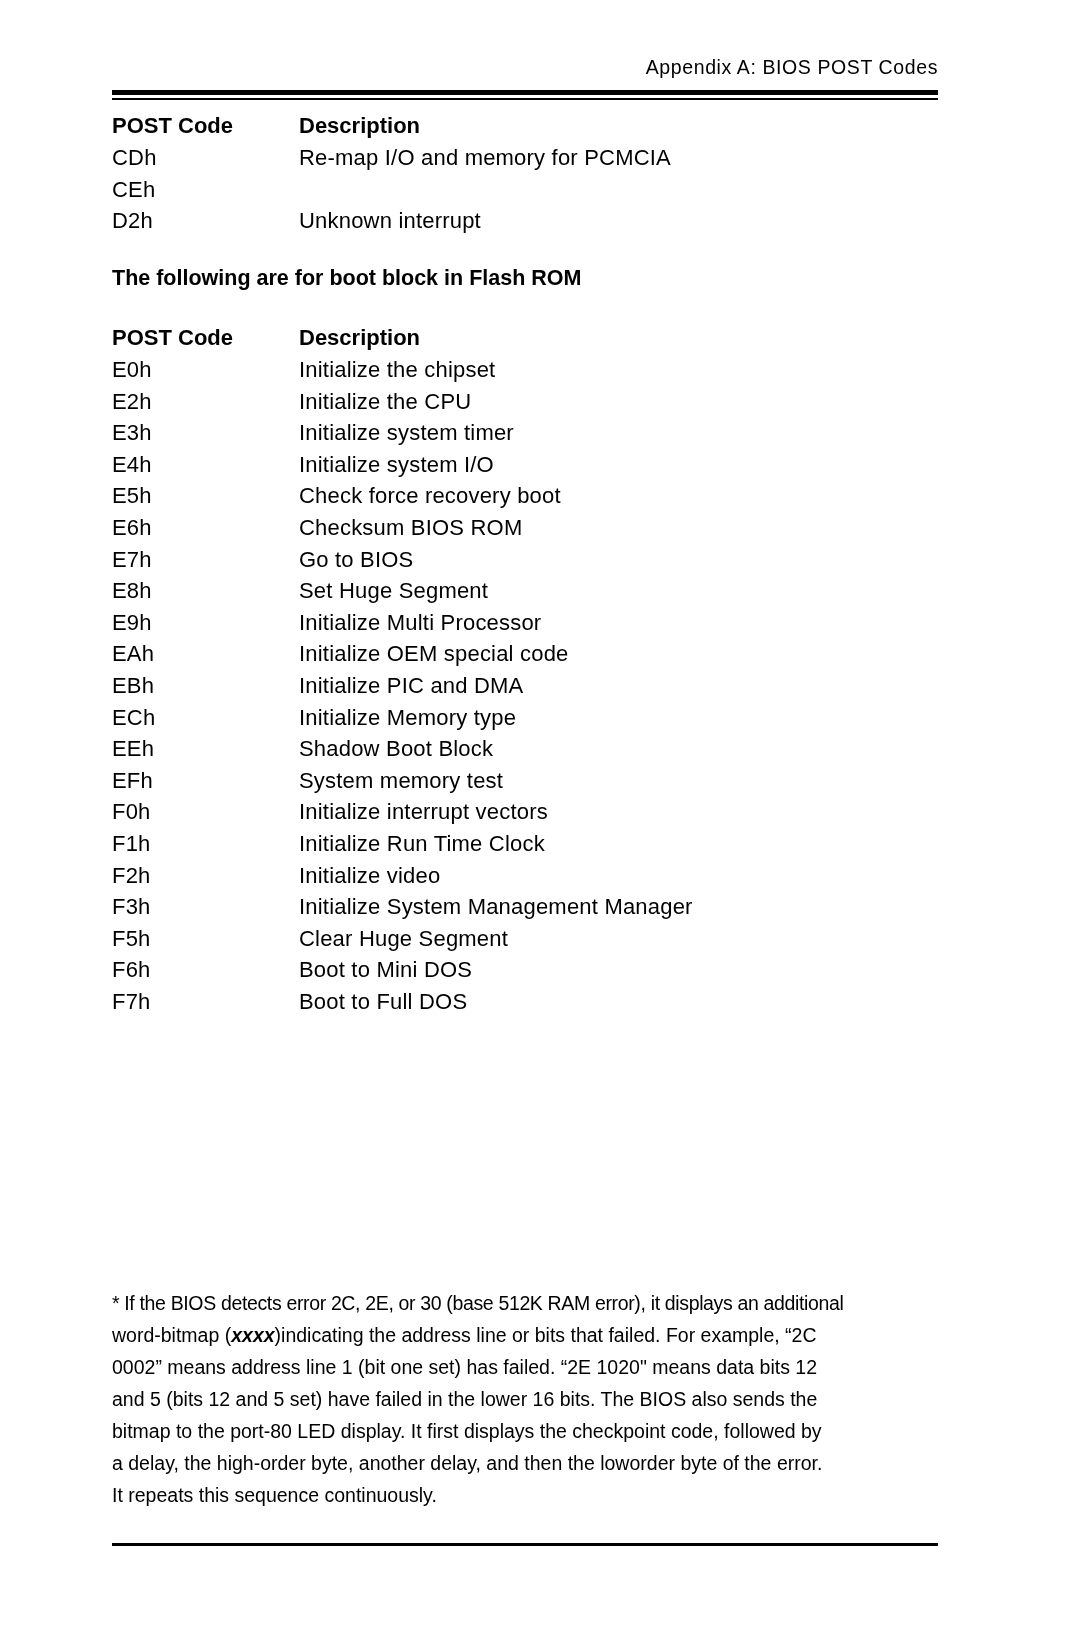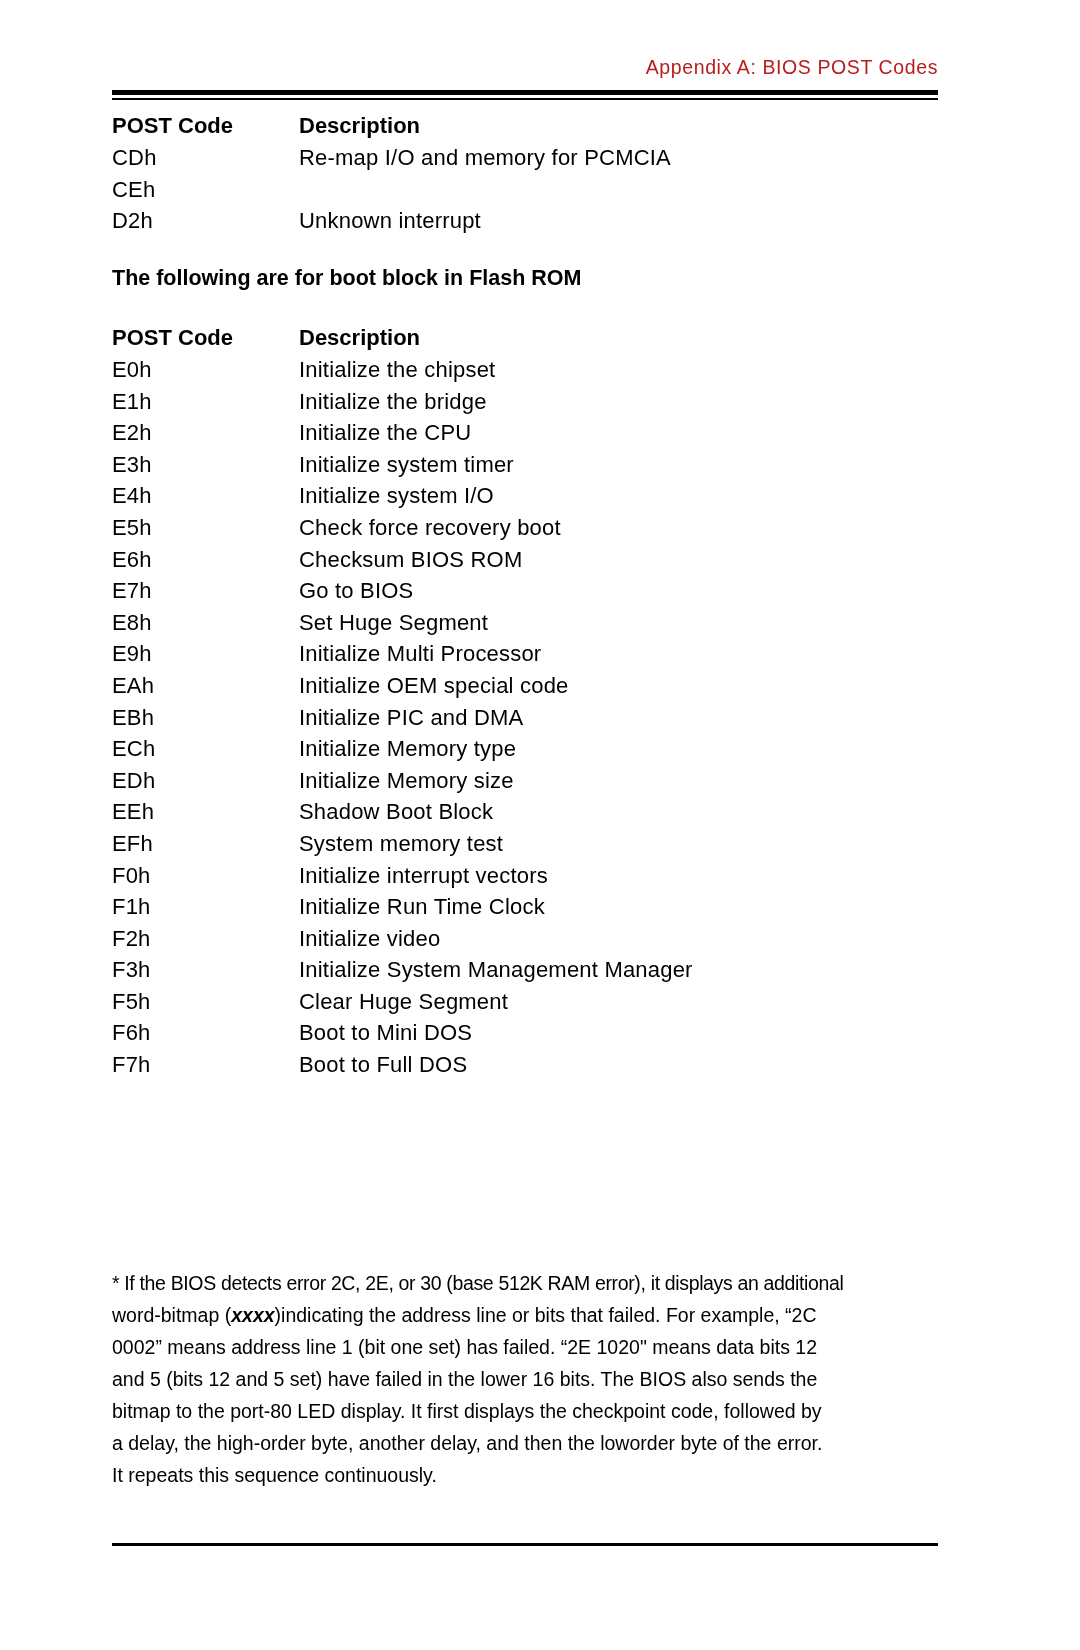--- a/index.html
+++ b/index.html
@@ -24,21 +24,21 @@
 
   
   .runhead {
     position: absolute;
     left: 112px;
     top: 56px;
     width: 826px;
     text-align: right;
     font-size: 19.5px;
     letter-spacing: 0.6px;
-    color: #b91c1c;
+    color: #000000;
   }
 
   
   .rule-top {
     position: absolute;
     left: 112px;
     top: 90px;
     width: 826px;
   }
   .rule-top .thick {
@@ -108,20 +108,21 @@
     font-size: 19.5px;
   }
   .footnote .fline {
     height: 32px;
     white-space: nowrap;
     letter-spacing: 0px;
   }
   .footnote .fline.tight {
     letter-spacing: -0.35px;
     font-stretch: condensed;
+    margin-top: 20px;
   }
   .footnote b.xxxx {
     font-weight: bold;
     font-style: italic;
   }
 
   
   .rule-bottom {
     position: absolute;
     left: 112px;
@@ -176,24 +177,20 @@
   <div class="table second">
     <div class="row head">
       <div class="col-code">POST Code</div>
       <div class="col-desc">Description</div>
     </div>
     <div class="row">
       <div class="col-code">E0h</div>
       <div class="col-desc">Initialize the chipset</div>
     </div>
     <div class="row">
-      <div class="col-code">E1h</div>
-      <div class="col-desc">Initialize the bridge</div>
-    </div>
-    <div class="row">
       <div class="col-code">E2h</div>
       <div class="col-desc">Initialize the CPU</div>
     </div>
     <div class="row">
       <div class="col-code">E3h</div>
       <div class="col-desc">Initialize system timer</div>
     </div>
     <div class="row">
       <div class="col-code">E4h</div>
       <div class="col-desc">Initialize system I/O</div>
@@ -222,24 +219,20 @@
       <div class="col-code">EAh</div>
       <div class="col-desc">Initialize OEM special code</div>
     </div>
     <div class="row">
       <div class="col-code">EBh</div>
       <div class="col-desc">Initialize PIC and DMA</div>
     </div>
     <div class="row">
       <div class="col-code">ECh</div>
       <div class="col-desc">Initialize Memory type</div>
-    </div>
-    <div class="row">
-      <div class="col-code">EDh</div>
-      <div class="col-desc">Initialize Memory size</div>
     </div>
     <div class="row">
       <div class="col-code">EEh</div>
       <div class="col-desc">Shadow Boot Block</div>
     </div>
     <div class="row">
       <div class="col-code">EFh</div>
       <div class="col-desc">System memory test</div>
     </div>
     <div class="row">

